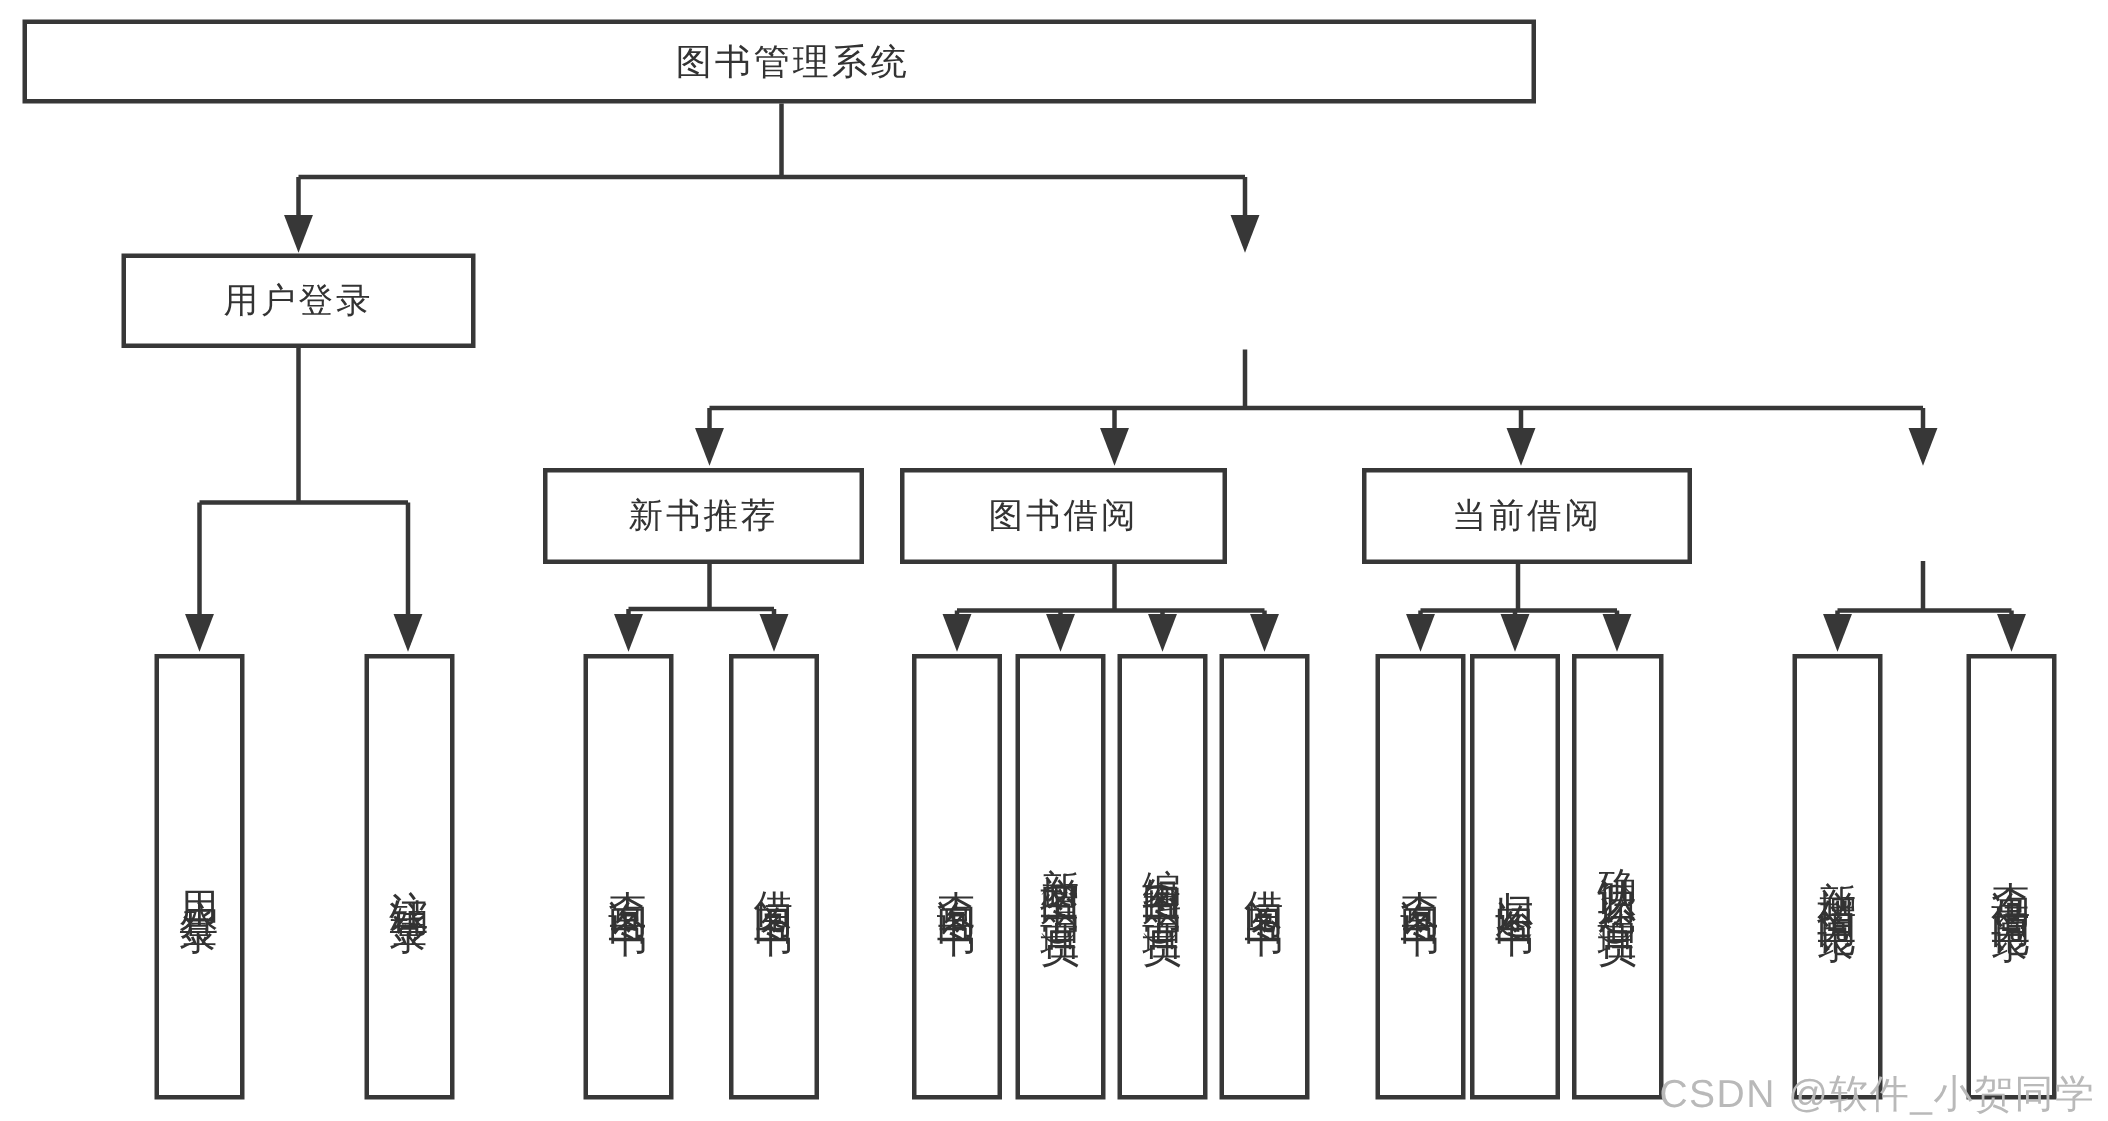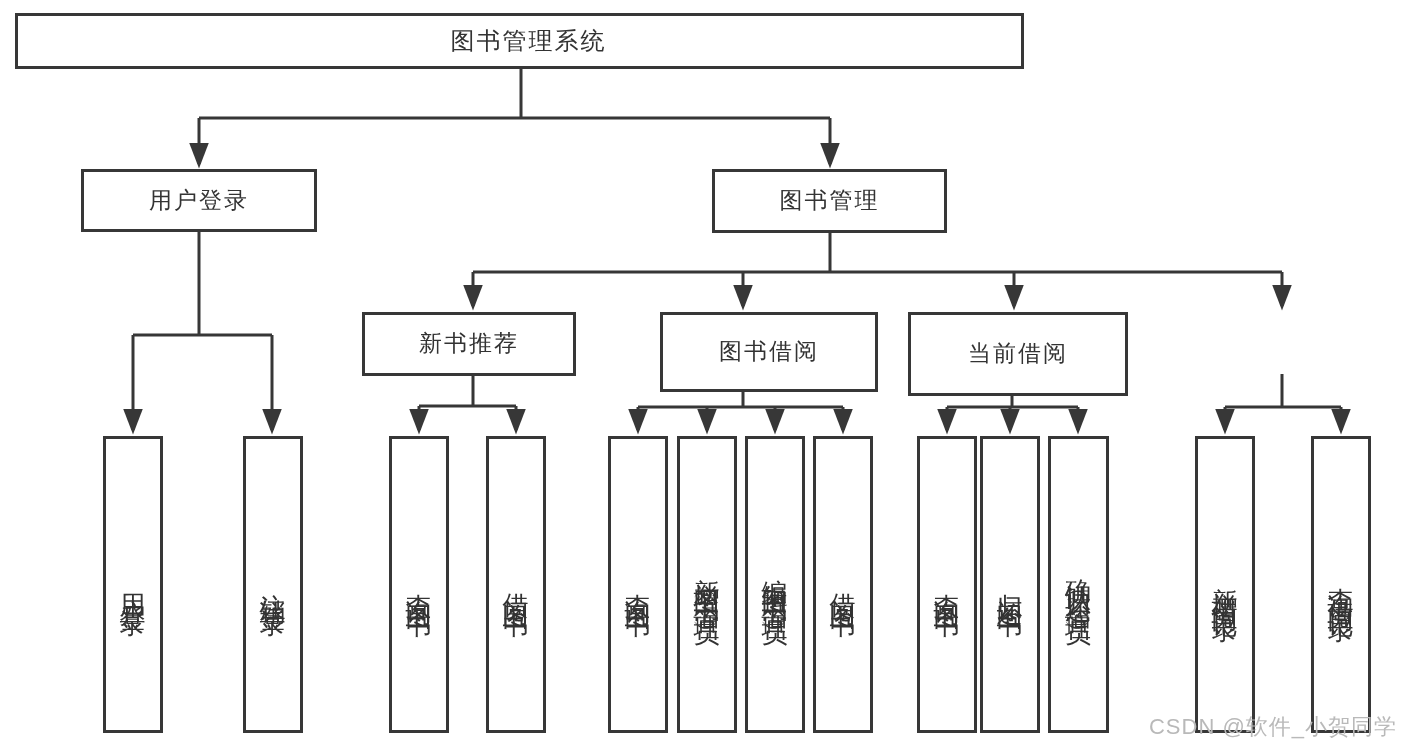--- a/index.html
+++ b/index.html
@@ -14,21 +14,21 @@
     z-index:2;color:#333333;text-align:center;
   }
   .h-label{font-size:23px;letter-spacing:2px;line-height:1.2;}
   .root-box{font-size:24px;letter-spacing:2px;padding-left:18px;}
   .leaf{
     writing-mode:vertical-rl;text-orientation:mixed;
     font-size:26px;letter-spacing:6px;line-height:1;
   }
   .watermark{
     position:absolute;z-index:10;right:8px;top:712px;
-    color:#b9b9b9;font-size:22px;letter-spacing:1px;white-space:nowrap;
+    color:#b9b9b9;font-size:26px;letter-spacing:1px;white-space:nowrap;
   }
 </style>
 </head>
 <body>
 
 <div class="stage">
 
   <svg class="connectors" width="1405" height="747" viewBox="0 0 1405 747">
     <defs>
       <marker id="arrow" viewBox="0 0 8.5 6.5" refX="7" refY="3.25" markerWidth="8.5" markerHeight="6.5" orient="auto">
@@ -68,25 +68,24 @@
 
       <path d="M1282 374 V407 M1225 407 H1341"></path>
       <path d="M1225 407 V430" marker-end="url(#arrow)"></path>
       <path d="M1341 407 V430" marker-end="url(#arrow)"></path>
     </g>
   </svg>
 
   <div class="box root-box" style="left:15px;top:13px;width:1009px;height:56px">图书管理系统</div>
 
   <div class="box h-label" style="left:81px;top:169px;width:236px;height:63px">用户登录</div>
-  <div class="box h-label" style="left:712px;top:169px;width:235px;height:64px">图书管理</div>
 
   <div class="box h-label" style="left:362px;top:312px;width:214px;height:64px">新书推荐</div>
-  <div class="box h-label" style="left:660px;top:312px;width:218px;height:80px">图书借阅</div>
-  <div class="box h-label" style="left:908px;top:312px;width:220px;height:84px">当前借阅</div>
+  <div class="box h-label" style="left:600px;top:312px;width:218px;height:64px">图书借阅</div>
+  <div class="box h-label" style="left:908px;top:312px;width:220px;height:64px">当前借阅</div>
 
   <div class="box leaf" style="left:103px;top:436px;width:60px;height:297px">用户登录</div>
   <div class="box leaf" style="left:243px;top:436px;width:60px;height:297px">注销登录</div>
 
   <div class="box leaf" style="left:389px;top:436px;width:60px;height:297px">查询图书</div>
   <div class="box leaf" style="left:486px;top:436px;width:60px;height:297px">借阅图书</div>
 
   <div class="box leaf" style="left:608px;top:436px;width:60px;height:297px">查询图书</div>
   <div class="box leaf" style="left:677px;top:436px;width:60px;height:297px">新增图书（管理员）</div>
   <div class="box leaf" style="left:745px;top:436px;width:60px;height:297px">编辑图书（管理员）</div>

